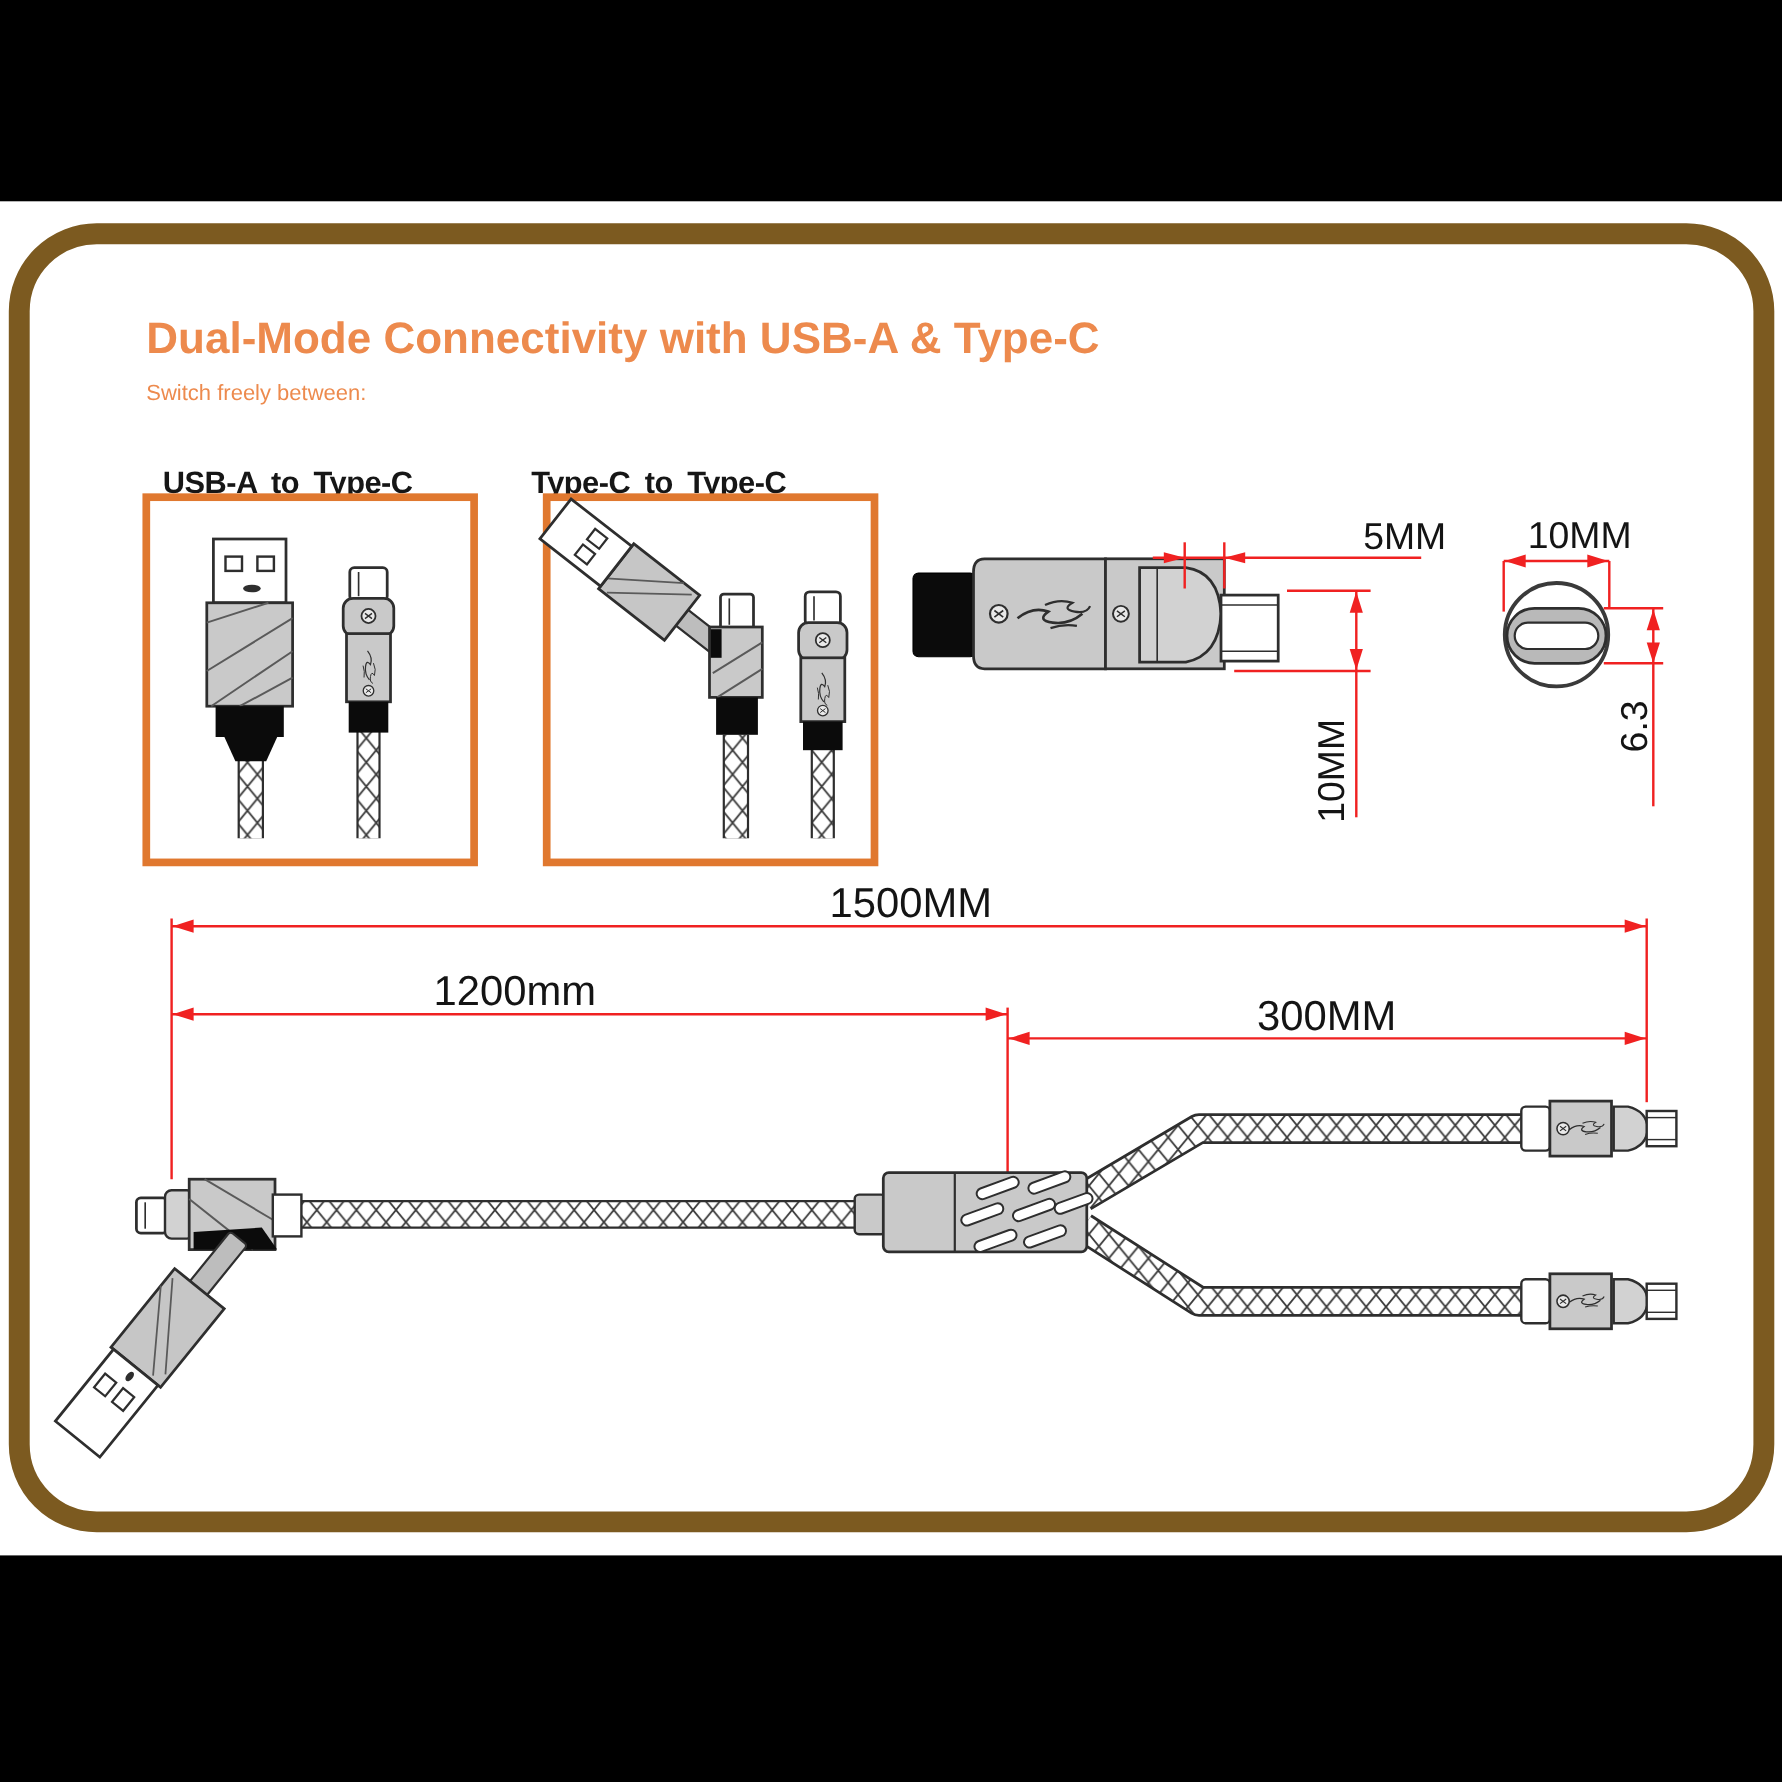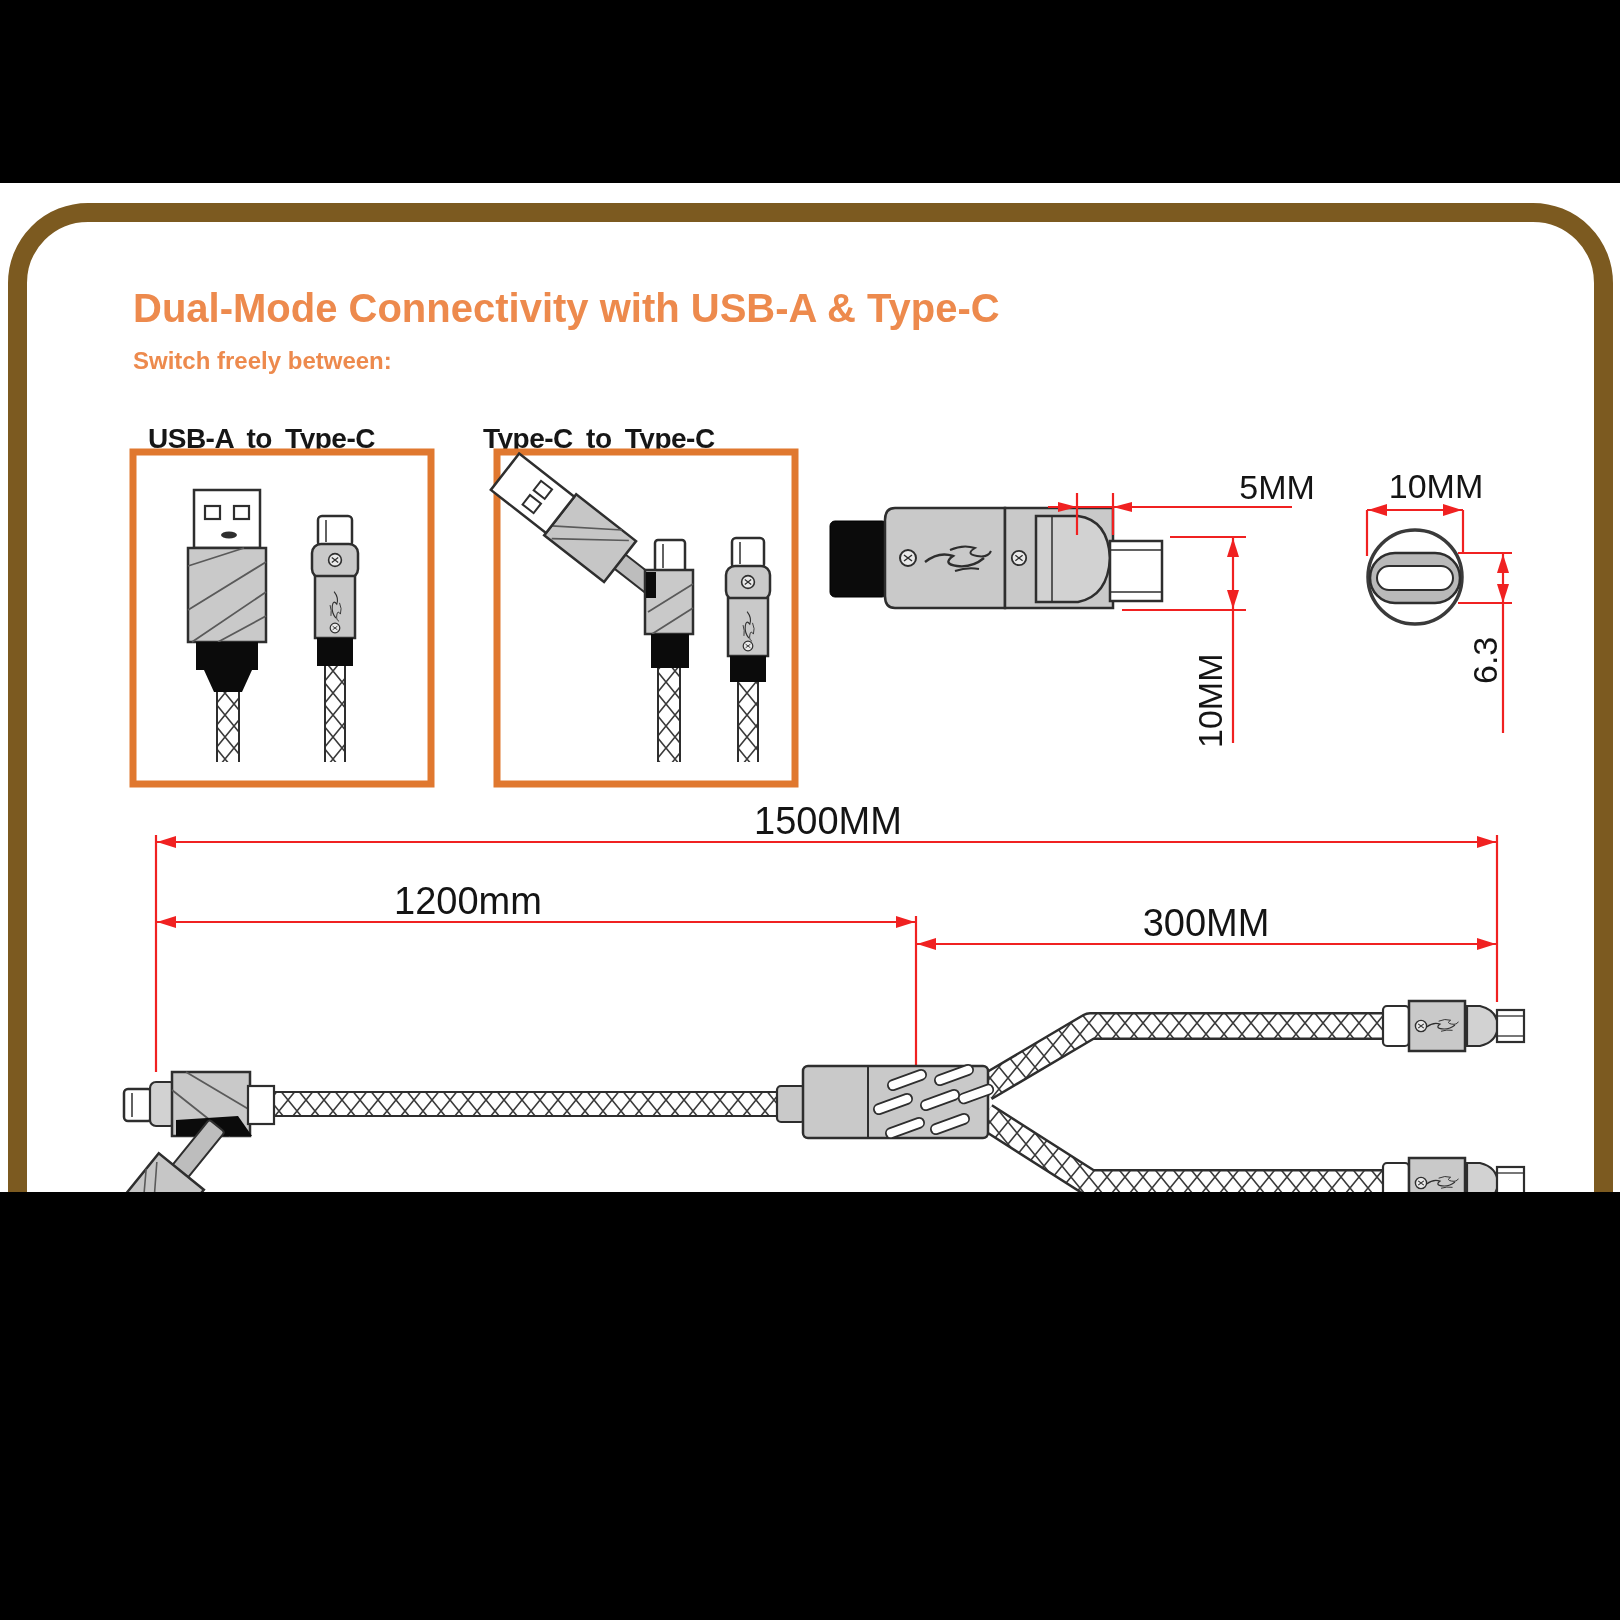--- a/index.html
+++ b/index.html
@@ -1,24 +1,24 @@
 <!DOCTYPE html>
 <html style="--accent: #ed8a4d; --frame: #7c5a20;"><head>
 <meta charset="utf-8">
 <style>
   html,body{margin:0;padding:0;background:#000;}
-  .stage{position:relative;width:1620px;height:1192px;background:#000;overflow:hidden;
+  .stage{position:relative;width:1620px;height:1620px;background:#000;overflow:hidden;
          font-family:"Liberation Sans",sans-serif;}
   .panel{position:absolute;left:0;top:183px;width:1620px;height:1231px;background:#fff;}
   .frame{position:absolute;left:8px;top:203px;width:1605px;height:1190px;
          border:19px solid var(--frame,#7c5a20);border-radius:80px;box-sizing:border-box;}
   .abs{position:absolute;}
   .title{left:133px;top:286px;font-size:40px;font-weight:700;color:var(--accent,#ed8a4d);
          letter-spacing:0px;}
-  .subtitle{left:133px;top:347px;font-size:24px;font-weight:700;color:var(--accent,#ed8a4d);}
+  .subtitle{left:133px;top:347px;font-size:20px;font-weight:400;color:var(--accent,#ed8a4d);}
   .modelabel{top:400px;font-size:28px;font-weight:800;color:#161616;word-spacing:6px;
              letter-spacing:-0.5px;margin-top:23px;}
   svg text{font-family:"Liberation Sans",sans-serif;fill:#141414;}
 </style>
 </head>
 <body>
 
 <div class="stage">
   <div class="panel"></div>
   <div class="frame"></div>

